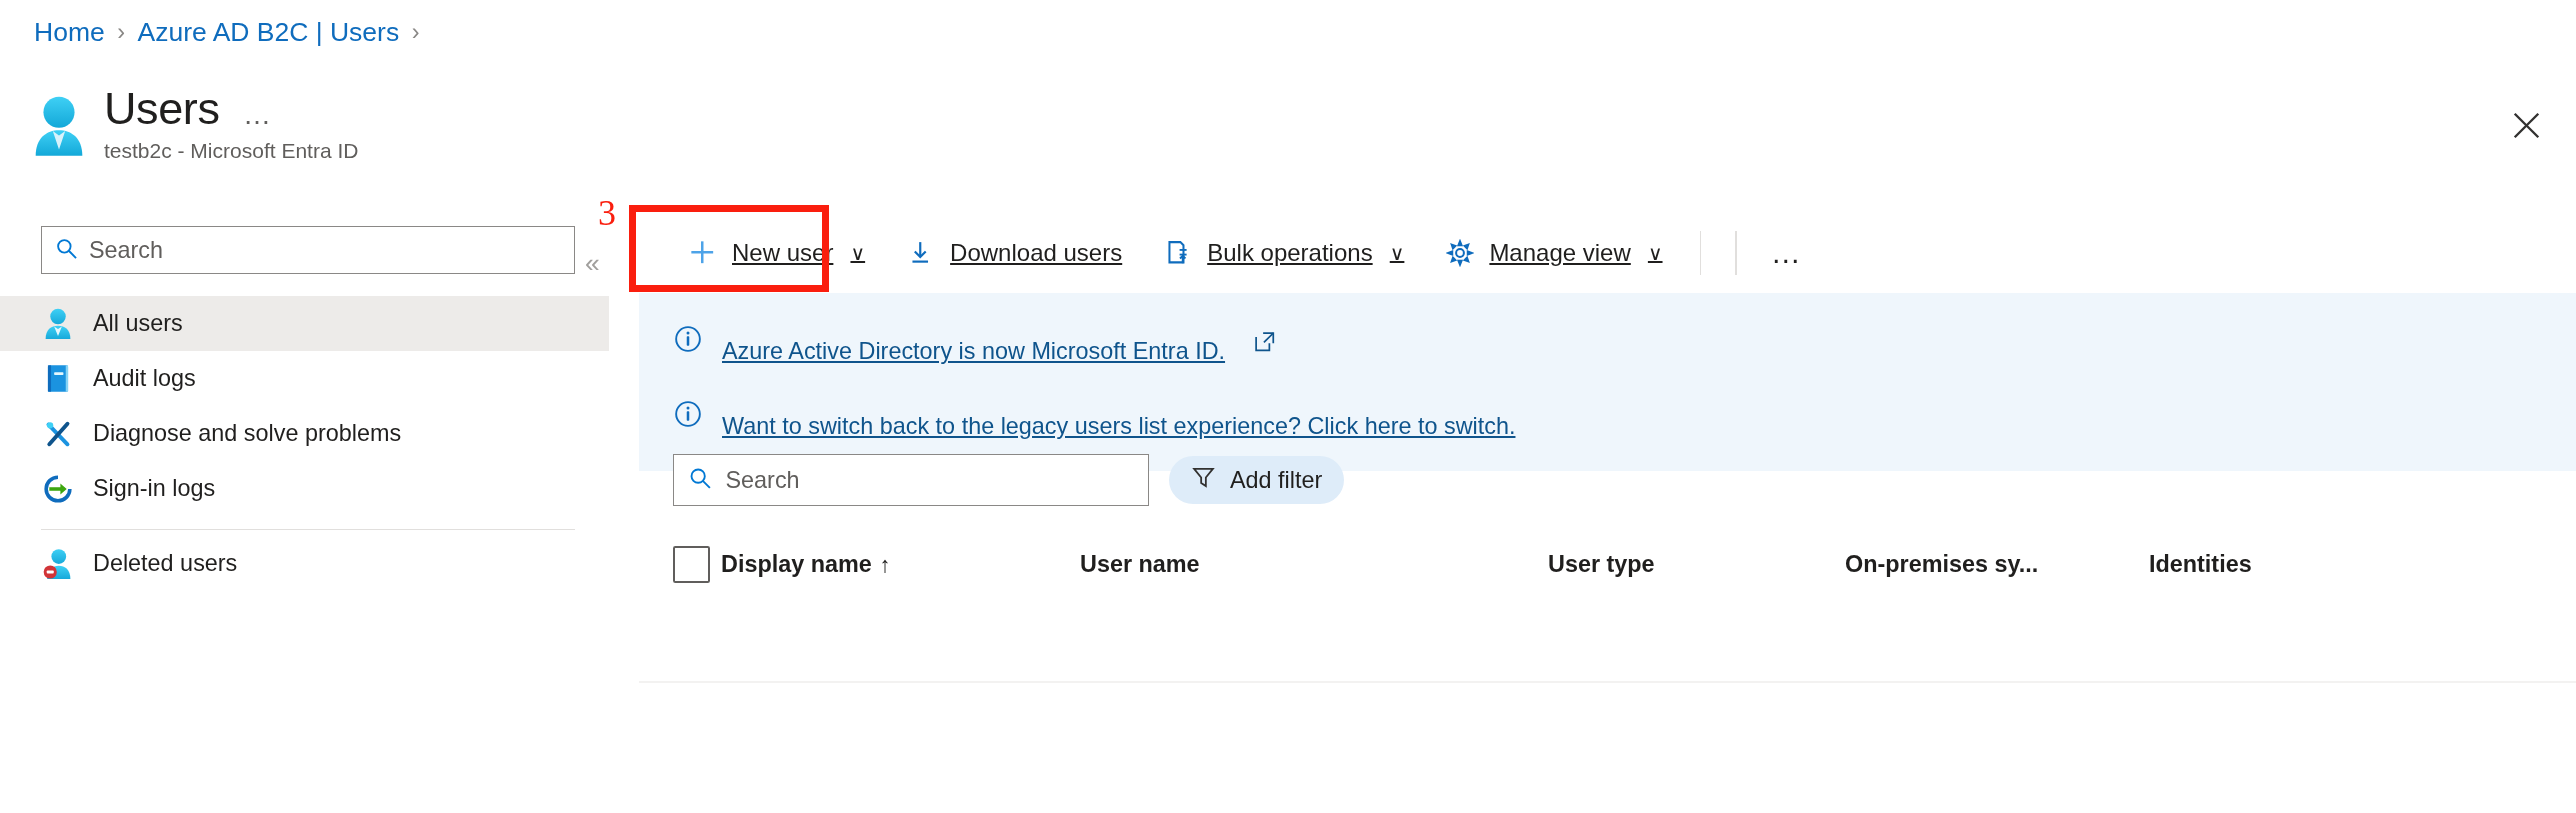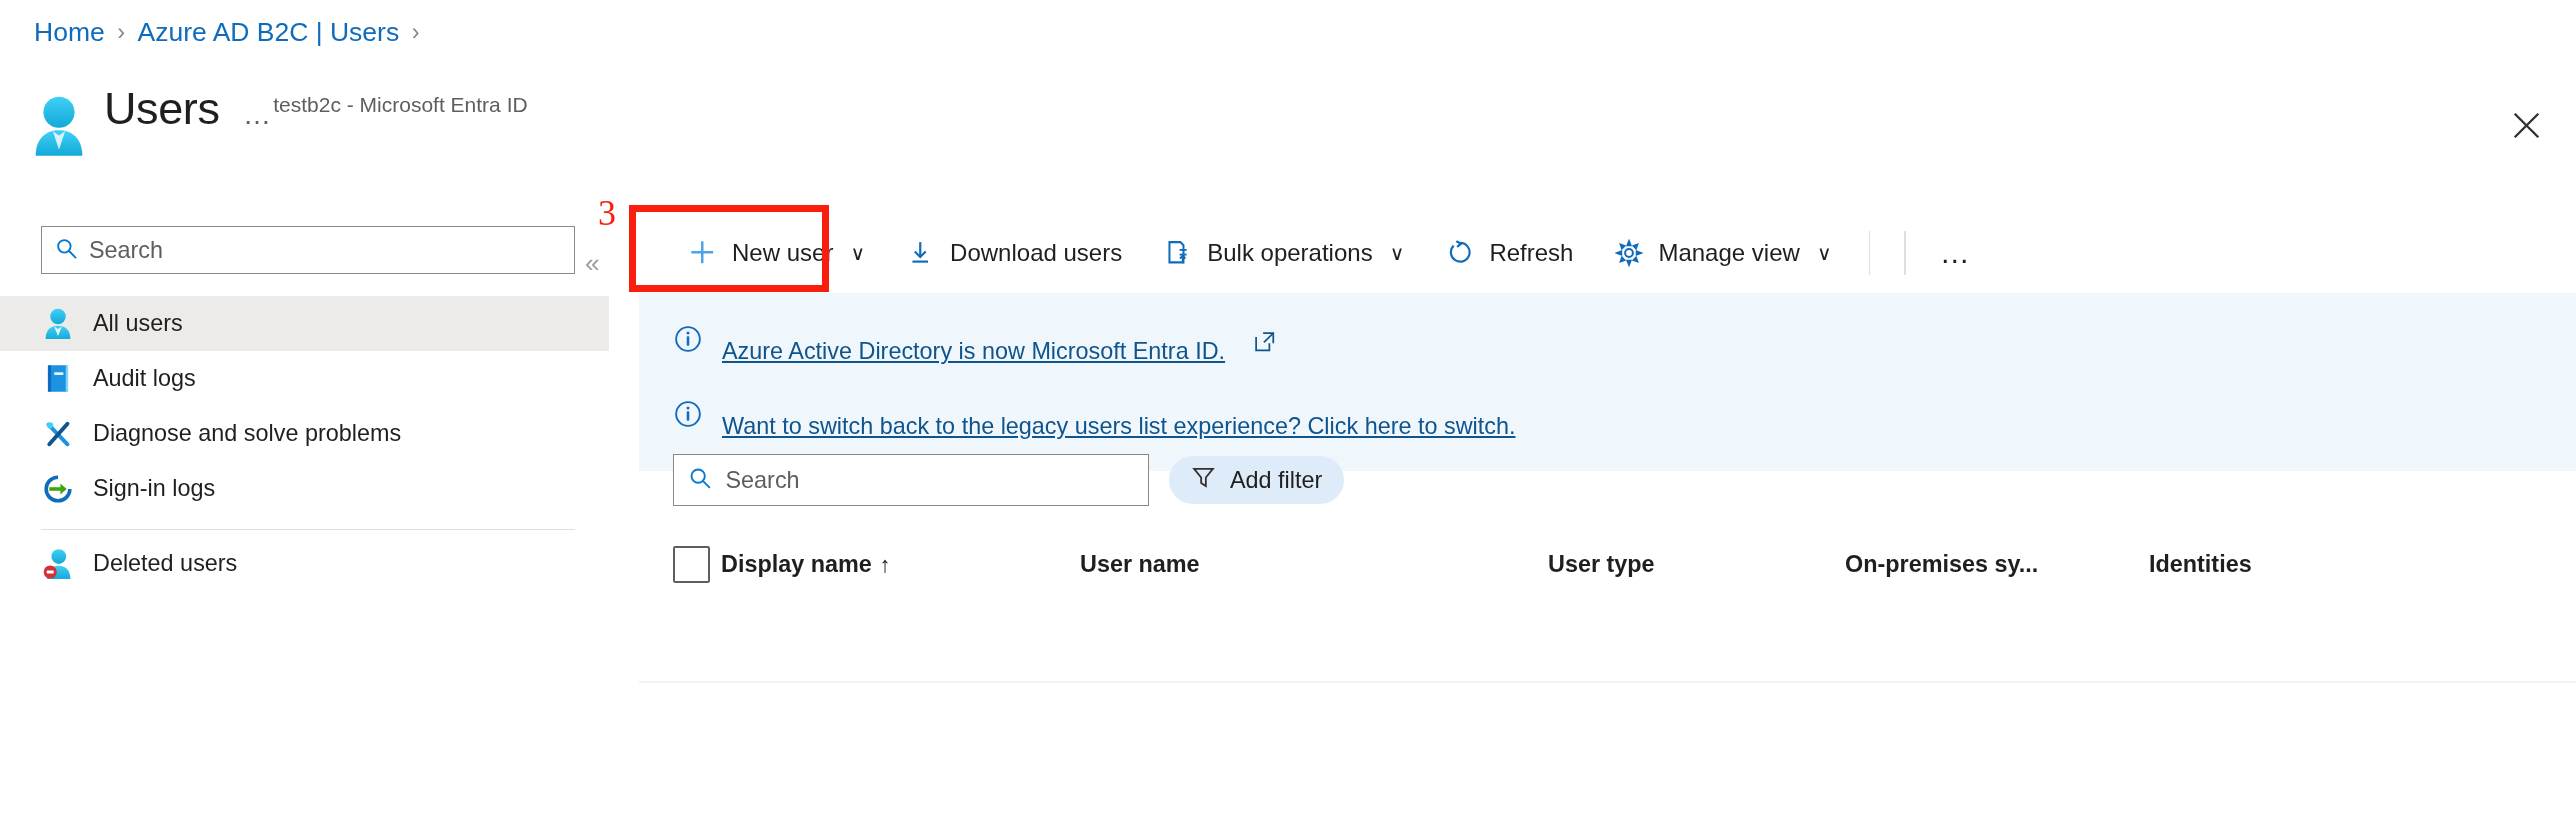--- a/index.html
+++ b/index.html
@@ -19,21 +19,21 @@
   }
   .crumb-link { color: #0f6cbd; cursor: pointer; white-space: nowrap; }
   .crumb-sep { color: #8a8886; font-size: 23.4px; font-weight: 400; }
 
   
   .title-row {
     position: absolute; left: 31px; top: 86px;
     display: flex; align-items: flex-start; gap: 17px;
   }
   .title-avatar { width: 56px; height: 61px; flex: 0 0 auto; margin-top: 9.4px; }
-  .title-texts { display: flex; }
+  .title-texts { display: flex; flex-direction: column; }
   .title-main-row { display: flex; align-items: center; gap: 23.4px; }
   .page-title {
     font-size: 45px; font-weight: 400; color: #201f1e;
     letter-spacing: -0.4px; line-height: 1.02;
   }
   .title-ellipsis {
     color: #605e5c; font-size: 28px; letter-spacing: 2.3px;
     margin-top: 12.5px; cursor: pointer; user-select: none;
   }
   .page-subtitle {
@@ -82,21 +82,21 @@
   }
 
   
   .cmdbar {
     position: absolute; left: 0; top: 0; right: 0; height: 81px;
     display: flex; align-items: center; padding-left: 28px; gap: 0;
   }
   .cmd {
     display: flex; align-items: center; gap: 14px;
     height: 62px; padding: 0 20px; cursor: pointer;
-    font-size: 24px; color: #201f1e; white-space: nowrap;
+    font-size: 24px; color: #201f1e; white-space: nowrap; text-decoration: underline;
   }
   .cmd.disabled { color: #a19f9d; cursor: default; }
   .cmd .chev { font-size: 20px; color: #201f1e; margin-left: 3.1px; }
   .cmd-ico { width: 31px; height: 31px; flex:0 0 auto;
              display:flex; align-items:center; justify-content:center; }
   .cmd-sep { width: 1.6px; height: 44px; background: #e1dfdd; margin: 0 17px; }
   .cmd-ellipsis {
     font-size: 30px; color: #201f1e; letter-spacing: 3.1px;
     padding: 0 17px; cursor: pointer; user-select:none; line-height:1;
   }
@@ -328,29 +328,20 @@
             <path d="M7 4 H21 L25 8 V30 H7 Z" fill="none" stroke="#0f6cbd" stroke-width="2.6"></path>
             <line x1="20" y1="14" x2="29" y2="14" stroke="#0f6cbd" stroke-width="2.4"></line>
             <line x1="20" y1="20" x2="29" y2="20" stroke="#0f6cbd" stroke-width="2.4"></line>
             <path d="M24 31 L24 22 M20.5 25 L24 21.5 L27.5 25" fill="none" stroke="#0f6cbd" stroke-width="2.4"></path>
           </svg>
         </span>
         <span>Bulk operations</span>
         <span class="chev">∨</span>
       </div>
 
-      <div class="cmd">
-        <span class="cmd-ico">
-          <svg width="26.5" height="26.5" viewBox="0 0 34 34">
-            <path d="M17 5 A12 12 0 1 1 8.5 8.5" fill="none" stroke="#0f6cbd" stroke-width="2.8"></path>
-            <path d="M12 3 L18 6 L13 10" fill="none" stroke="#0f6cbd" stroke-width="2.8"></path>
-          </svg>
-        </span>
-        <span>Refresh</span>
-      </div>
 
       <div class="cmd">
         <span class="cmd-ico">
           <svg width="28" height="28" viewBox="0 0 36 36">
             <g fill="none" stroke="#0f6cbd" stroke-width="2.6">
               <circle cx="18" cy="18" r="5"></circle>
               <path d="M18 3 L20 8 L16 8 Z"></path>
                 <path d="M18 33 L16 28 L20 28 Z"></path>
               <path d="M3 18 L8 16 L8 20 Z"></path>
                 <path d="M33 18 L28 20 L28 16 Z"></path>

